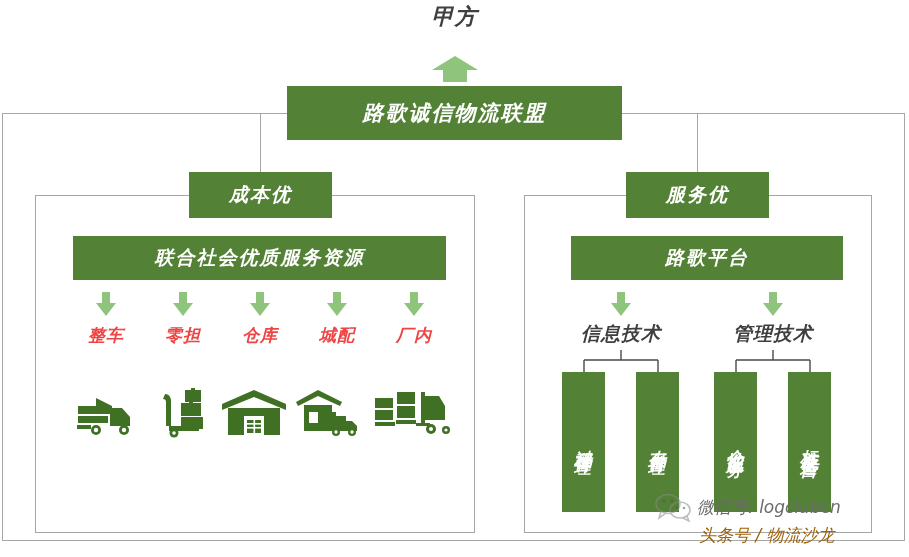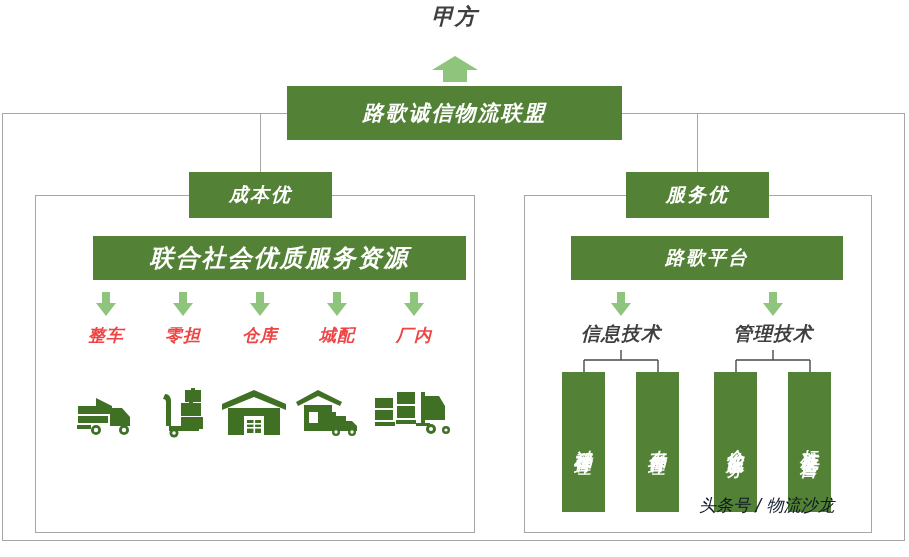--- a/index.html
+++ b/index.html
@@ -32,21 +32,21 @@
     background: #538135;
     color: #ffffff;
     display: flex; align-items: center; justify-content: center;
     font-weight: bold;
     letter-spacing: 2px;
     z-index: 5;
   }
   .bar-main   { left: 287px; top: 86px;  width: 335px; height: 54px; font-size: 21px; }
   .bar-cost   { left: 189px; top: 172px; width: 143px; height: 46px; font-size: 19px; }
   .bar-serv   { left: 626px; top: 172px; width: 143px; height: 46px; font-size: 19px; }
-  .bar-res    { left: 73px;  top: 236px; width: 373px; height: 44px; font-size: 24px; margin-left: 20px; }
+  .bar-res    { left: 73px;  top: 236px; width: 373px; height: 44px; font-size: 19px; }
   .bar-plat   { left: 563px; top: 236px; width: 272px; height: 44px; font-size: 19px; margin-left: 8px; }
 
   
   .frame { position: absolute; border: 1px solid #a6a6a6; }
   .frame-outer { left: 2px;  top: 113px; width: 903px; height: 428px; }
   .frame-left  { left: 35px; top: 195px; width: 440px; height: 338px; }
   .frame-right { left: 524px;top: 195px; width: 348px; height: 338px; }
 
   
   .darrow { position: absolute; width: 20px; height: 24px; }
@@ -89,21 +89,21 @@
     position: absolute; left: 655px; top: 492px;
     display: flex; flex-direction: column; align-items: flex-start;
     z-index: 20;
   }
   .wm-row1 { display: flex; align-items: center; gap: 6px; }
   .wm-text {
     font-size: 17px; color: #6b6b6b; font-weight: normal;
     white-space: nowrap;
   }
   .wm-row2 {
-    font-size: 17px; color: #0f172a; margin-top: 2px; margin-left: 44px;
+    font-size: 17px; color: #a16207; margin-top: 2px; margin-left: 44px;
     white-space: nowrap;
   }
   .wm-icon { width: 36px; height: 30px; opacity: 0.55; }
 </style>
 </head>
 <body>
 
 <div class="canvas">
 
   <div class="top-label">甲方</div>
@@ -260,16 +260,31 @@
       <path d="M46 0 V10 M9 10 H83 M9 10 V26 M83 10 V26" stroke="#4a4a4a" stroke-width="1.4" fill="none"></path>
     </svg>
   </div>
 
   <div class="vbox" style="left:562px;top:372px;width:43px;height:140px;">过程管理</div>
   <div class="vbox" style="left:636px;top:372px;width:43px;height:140px;">支付管理</div>
   <div class="vbox" style="left:714px;top:372px;width:43px;height:140px;">个性化服务</div>
   <div class="vbox" style="left:788px;top:372px;width:43px;height:140px;">标准化运营</div>
 
   <div class="wm-wrap">
+    <div class="wm-row1">
+      <div class="wm-icon">
+        <svg viewBox="0 0 36 30" width="36" height="30">
+          <ellipse cx="13" cy="12" rx="12" ry="9.5" fill="none" stroke="#8a8a8a" stroke-width="1.6"></ellipse>
+          <polygon points="6,19 4,26 11,21" fill="none" stroke="#8a8a8a" stroke-width="1.6"></polygon>
+          <circle cx="9" cy="9" r="1.6" fill="#555"></circle>
+          <circle cx="17" cy="9" r="1.6" fill="#555"></circle>
+          <ellipse cx="25" cy="18" rx="10" ry="8" fill="none" stroke="#8a8a8a" stroke-width="1.6"></ellipse>
+          <polygon points="32,24 34,29 28,26" fill="none" stroke="#8a8a8a" stroke-width="1.6"></polygon>
+          <circle cx="22" cy="16" r="1.3" fill="#555"></circle>
+          <circle cx="29" cy="16" r="1.3" fill="#555"></circle>
+        </svg>
+      </div>
+      <span class="wm-text">微信号: logclubcn</span>
+    </div>
     <div class="wm-row2">头条号 / 物流沙龙</div>
   </div>
 
 </div>
 
 </body></html>

